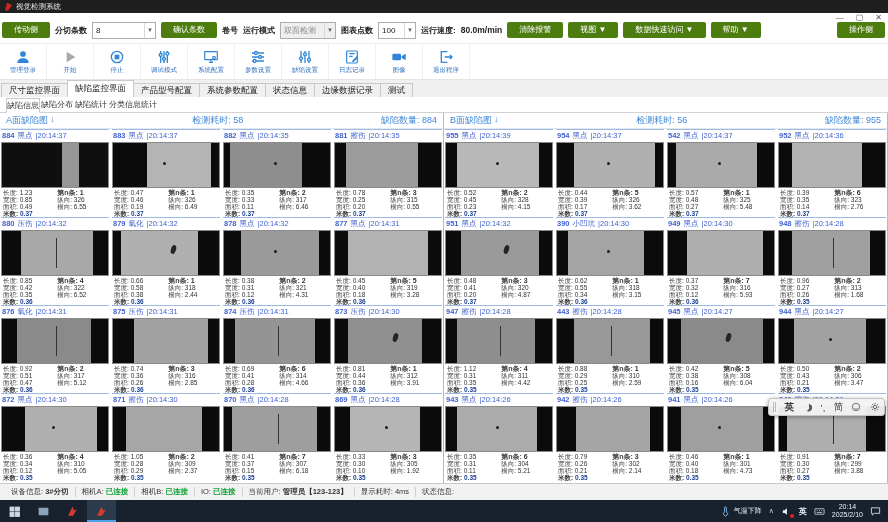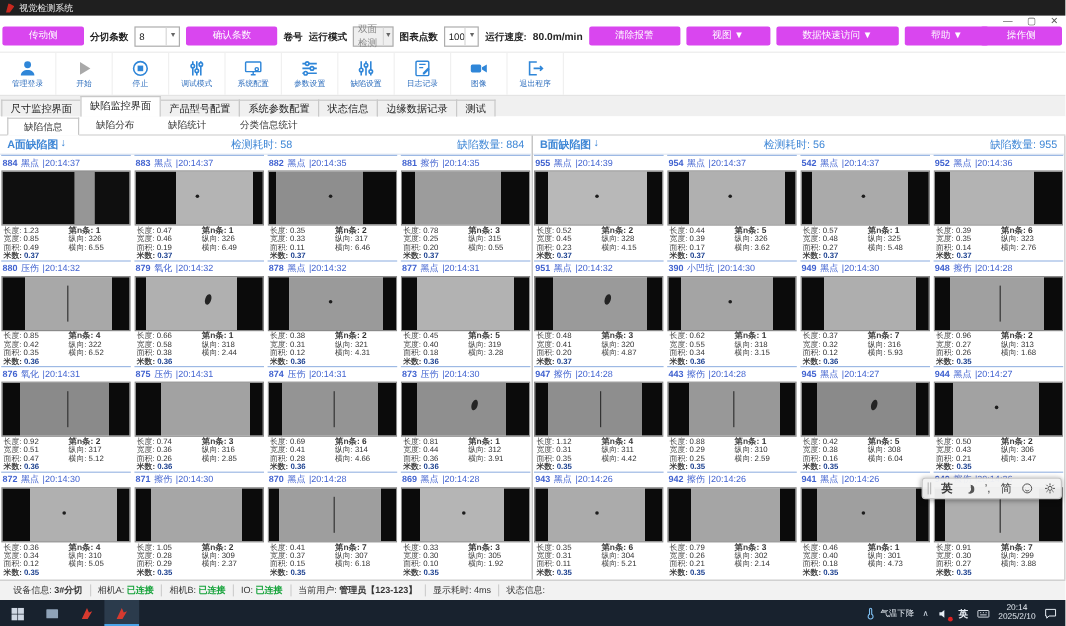--- a/index.html
+++ b/index.html
@@ -5,21 +5,21 @@
   *{box-sizing:border-box;margin:0;padding:0}
   html,body{width:888px;height:522px;overflow:hidden}
   body{font-family:"Liberation Sans",sans-serif;background:#fff;position:relative;color:#222}
 
   
   .titlebar{height:13px;background:#1f1f1f;color:#e9e9e9;display:flex;align-items:center;gap:4px;padding:0 5px;font-size:7.5px}
   .logo-icon{width:7px;height:8px;background:#c8281e;clip-path:polygon(0 100%,30% 0,100% 35%,45% 100%)}
 
   
   .toolbar1{height:31px;display:flex;align-items:center;gap:5px;padding:6px 64px 2px 2px;position:relative;border-bottom:1px solid #ececec}
-  .btn-blue{background:#d946ef;color:#fff;border:none;border-radius:2px;padding:4px 22px;font-size:8px;line-height:1;white-space:nowrap;cursor:pointer}
+  .btn-blue{background:#4d7c0f;color:#fff;border:none;border-radius:2px;padding:4px 12px;font-size:8px;line-height:1;white-space:nowrap;cursor:pointer}
   .tlab{font-size:8px;font-weight:bold;white-space:nowrap}
   .combo{border:1px solid #adadad;background:#fff;height:17px;display:flex;align-items:center;font-size:8px;padding-left:3px;position:relative}
   .combo .arr{margin-left:auto;width:11px;height:100%;border-left:1px solid #d8d8d8;display:flex;align-items:center;justify-content:center;color:#666;font-size:6px}
   .combo.disabled{background:#efefef;color:#8a8a8a}
   .tinput{border:1px solid #adadad;height:17px;width:130px;font-size:8px;padding:0 3px;font-family:"Liberation Sans",sans-serif}
   .speedv{font-size:8.5px;font-weight:bold;white-space:nowrap}
   .winctl{position:absolute;top:1px;right:6px;display:flex;gap:12px;color:#555;font-size:8px;line-height:8px}
   .winctl span{cursor:pointer}
   .opside{position:absolute;right:3px;top:9px}
 
@@ -29,28 +29,28 @@
   .action svg{width:16px;height:16px}
   .alabel{font-size:6.5px;color:#2f6fbe;white-space:nowrap}
 
   
   .maintabs{height:17px;background:#f0f0f0;display:flex;align-items:flex-end;padding-left:1px}
   .mtab{padding:0 7px;font-size:8.5px;height:14px;display:flex;align-items:center;border:1px solid #c9c9c9;border-bottom:none;background:#f0f0f0;margin-right:-1px;white-space:nowrap;cursor:pointer}
   .mtab.active{background:#fff;height:17px;z-index:2;position:relative}
 
   
   .subtabs{height:16px;background:#fff;display:flex;align-items:flex-end;padding-left:6px;border-bottom:1px solid #d2d2d2}
-  .stab{padding:0 13px;font-size:8px;height:15px;display:flex;align-items:center;color:#333;cursor:pointer;border:1px solid transparent}
+  .stab{padding:0 0;font-size:8px;height:15px;display:flex;align-items:center;color:#333;cursor:pointer;border:1px solid transparent}
   .stab.active{border:1px solid #c6c6c6;border-bottom:1px solid #fff;background:#fff;margin-bottom:-1px}
 
   
   .content{height:370px;display:flex}
   .panel{width:444px;border-right:1px solid #b8b8b8;display:flex;flex-direction:column;overflow:hidden}
   .phead{height:16px;display:flex;align-items:center;padding:0 6px;font-size:9px;color:#3f87d6;border-bottom:1px solid #e2e8f2}
-  .ptitle{font-weight:bold;display:flex;align-items:flex-start;gap:2px}
+  .ptitle{font-weight:normal;display:flex;align-items:flex-start;gap:2px}
   .pmid{margin:0 auto}
   .grid{flex:1;display:grid;grid-template-columns:repeat(4,1fr);grid-auto-rows:88px;column-gap:3px;padding:0 1px}
   .cell{border-top:1px solid #9db9e4;display:flex;flex-direction:column;overflow:hidden}
   .chead{height:12px;display:flex;align-items:center;gap:3px;font-size:7.5px;color:#4062d0;white-space:nowrap;overflow:hidden;padding-left:1px}
   .cid{font-weight:bold}
   .thumb{height:47px;position:relative;border:1px solid #8a8a8a;overflow:hidden}
   .cdet{flex:1;display:flex;font-size:6.5px;line-height:7px;padding-top:1px;color:#333}
   .cleft{width:52%;padding-left:2px}
   .cright{width:48%}
   .cdet .lab{color:#444}

